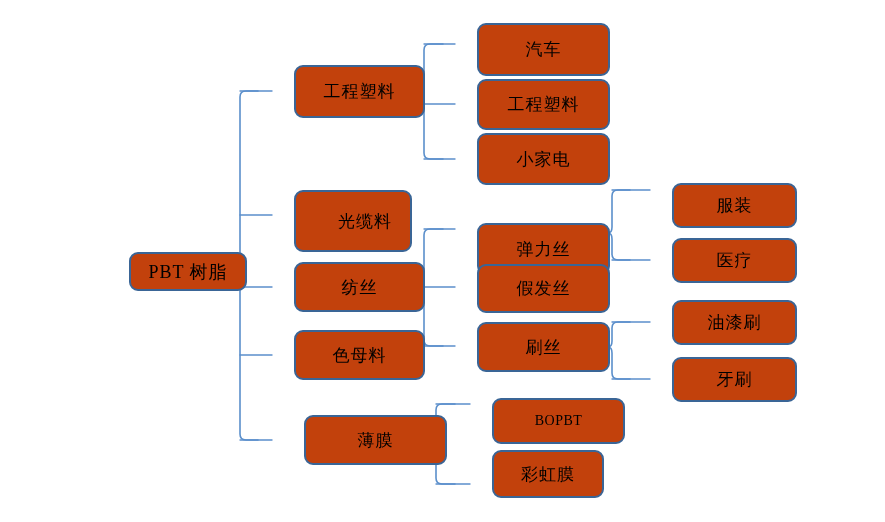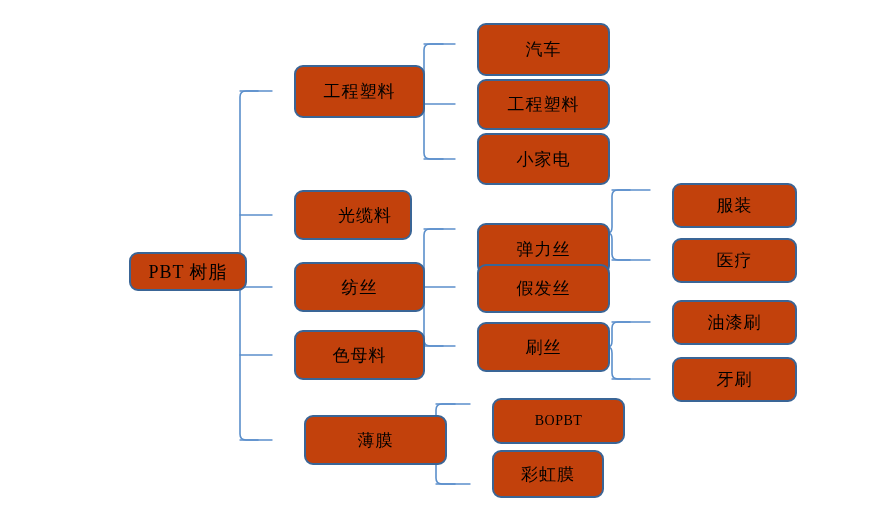--- a/index.html
+++ b/index.html
@@ -106,21 +106,21 @@
   </svg>
 
   <div class="node root" style="left:107px; top:252px; width:118px; height:39px;">
     <span>PBT 树脂</span>
   </div>
 
   <div class="node" style="left:272px; top:65px; width:131px; height:53px;">
     <span>工程塑料</span>
   </div>
 
-  <div class="node" style="left:272px; top:190px; width:118px; height:50px;padding-left:24px;">
+  <div class="node" style="left:272px; top:190px; width:118px; height:62px;padding-left:24px;">
     <span>光缆料</span>
   </div>
 
   <div class="node" style="left:272px; top:262px; width:131px; height:50px;">
     <span>纺丝</span>
   </div>
 
   <div class="node" style="left:272px; top:330px; width:131px; height:50px;">
     <span>色母料</span>
   </div>

